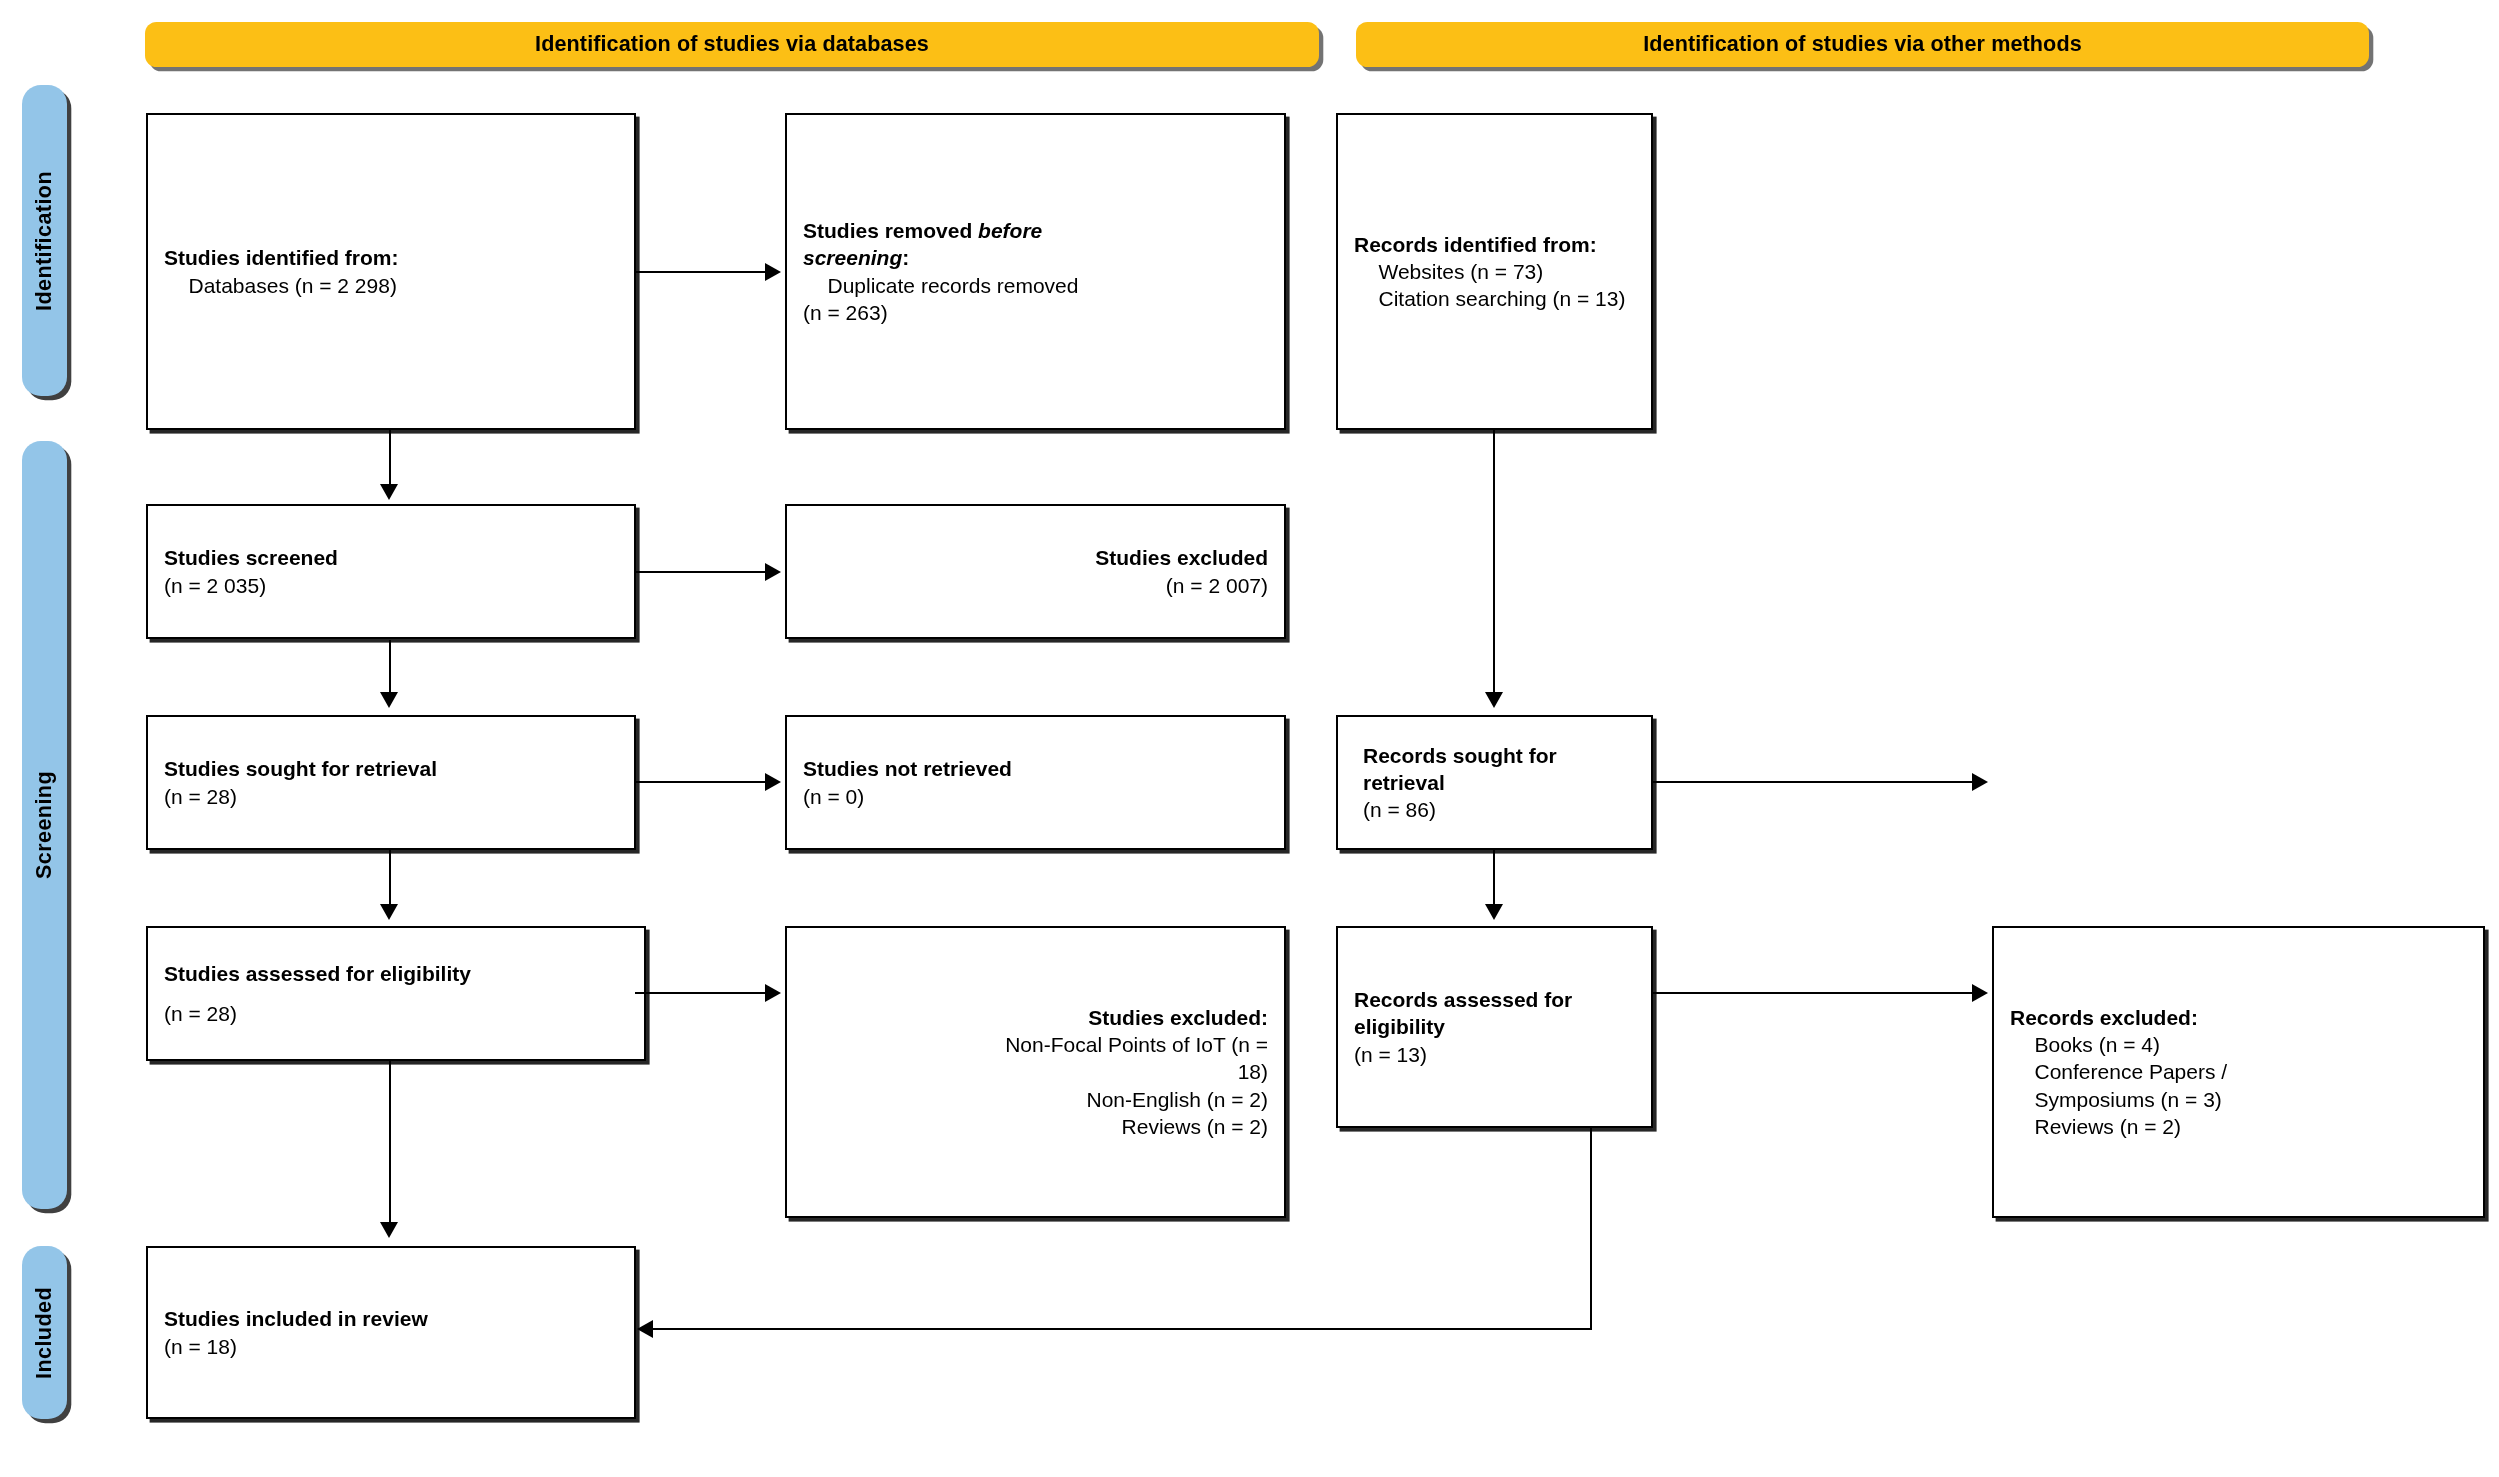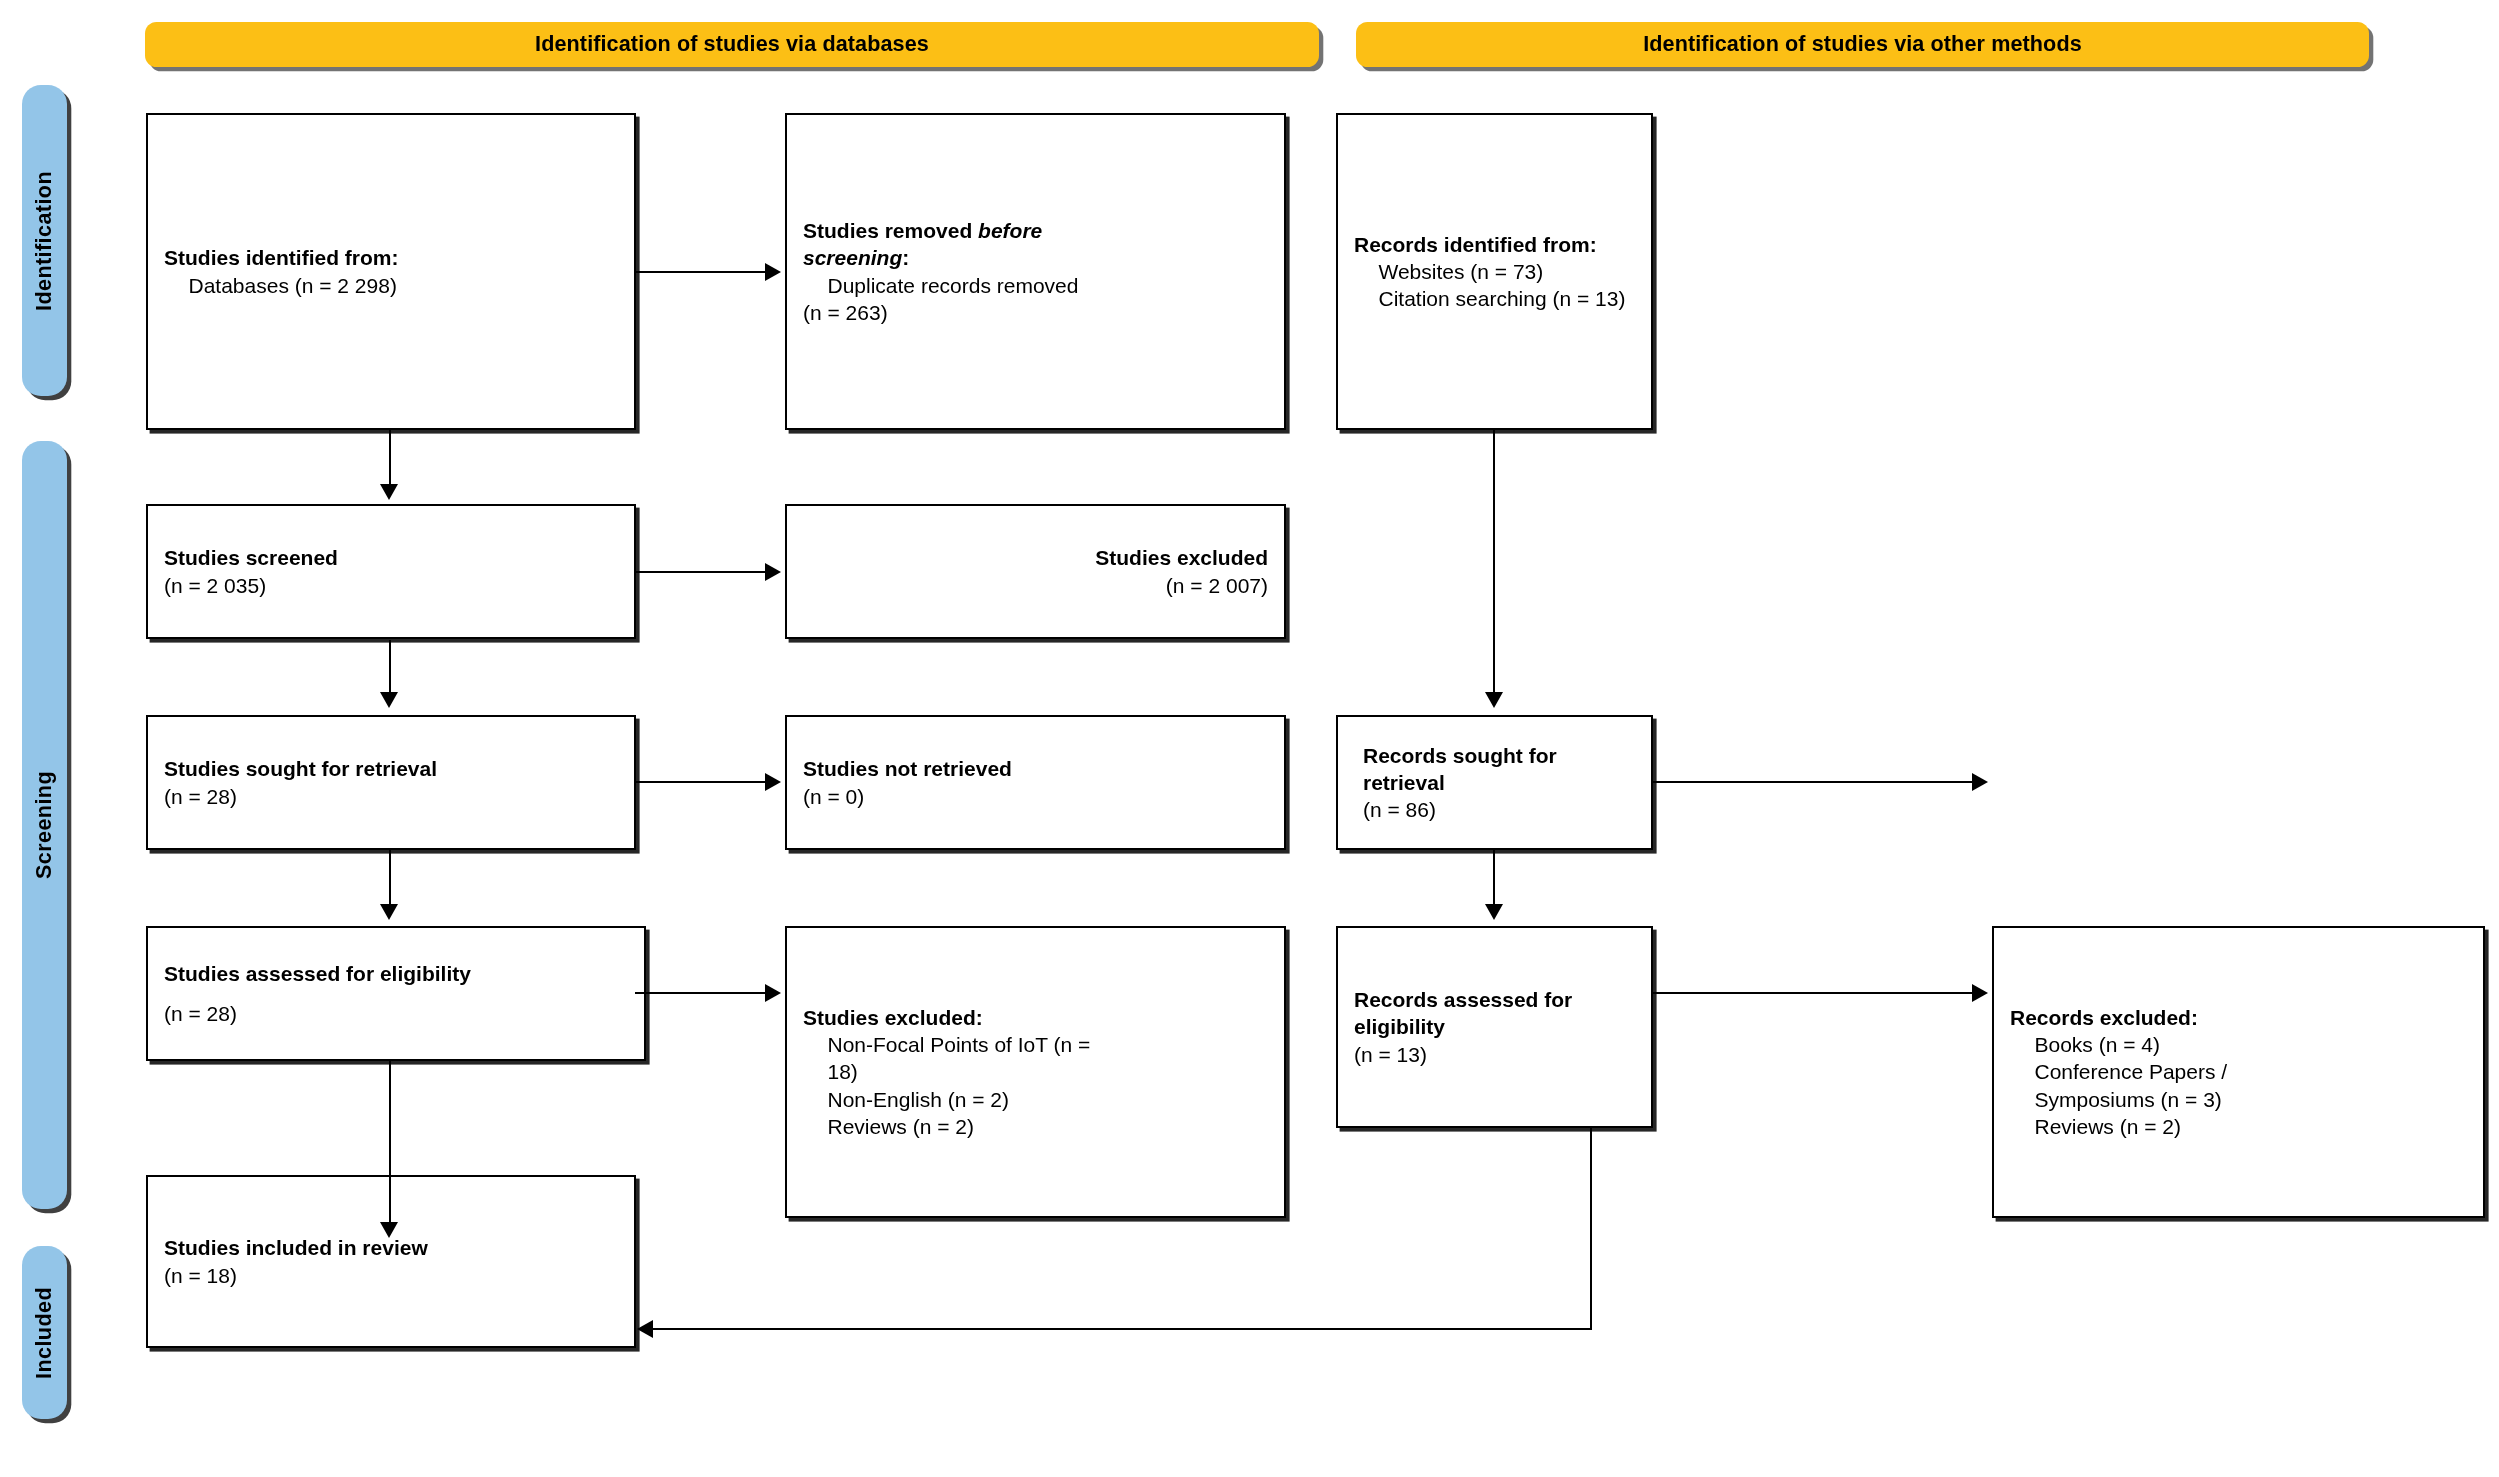--- a/index.html
+++ b/index.html
@@ -160,29 +160,29 @@
   <div class="box" style="left:785px;top:715px;width:501px;height:135px;">
     <div class="ttl">Studies not retrieved</div>
     <div class="plain">(n = 0)</div>
   </div>
 
   <div class="box" style="left:146px;top:926px;width:500px;height:135px;gap:12px;">
     <div class="ttl">Studies assessed for eligibility</div>
     <div class="plain">(n = 28)</div>
   </div>
 
-  <div class="box" style="left:785px;top:926px;width:501px;height:292px;">
+  <div class="box" style="left:785px;top:926px;width:501px;height:292px;align-items:flex-end;">
     <div class="ttl">Studies excluded:</div>
     <div class="sub">Non-Focal Points of IoT (n =</div>
     <div class="sub">18)</div>
     <div class="sub">Non-English (n = 2)</div>
     <div class="sub">Reviews (n = 2)</div>
   </div>
 
-  <div class="box" style="left:146px;top:1175px;width:490px;height:173px;">
+  <div class="box" style="left:146px;top:1246px;width:490px;height:173px;">
     <div class="ttl">Studies included in review</div>
     <div class="plain">(n = 18)</div>
   </div>
 
   <div class="box" style="left:1336px;top:113px;width:317px;height:317px;">
     <div class="ttl">Records identified from:</div>
     <div class="sub">Websites (n = 73)</div>
     <div class="sub">Citation searching (n = 13)</div>
   </div>
 

